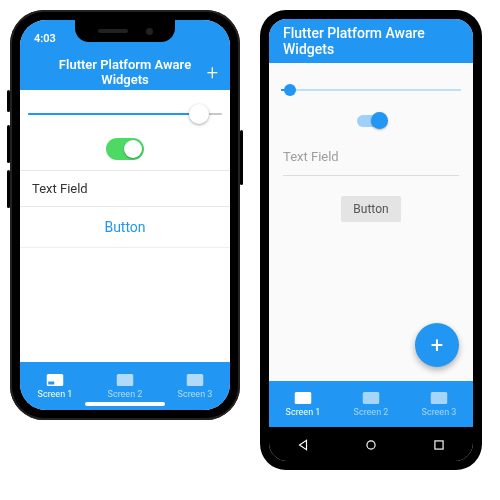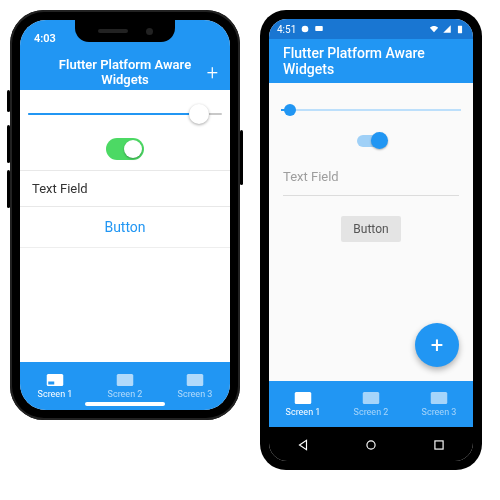--- a/index.html
+++ b/index.html
@@ -168,42 +168,20 @@
           </svg>
         <span class="lbl">Screen 3</span>
       </div>
     </div>
   </div>
 </div>
 
 <div class="android">
   <div class="android-screen">
 
-    <div class="and-status">
-      <div class="left">
-        <span>4:51</span>
-        <svg class="sicon" viewBox="0 0 24 24">
-            <circle cx="12" cy="12" r="8"></circle>
-          </svg>
-        <svg class="sicon" viewBox="0 0 24 24">
-            <rect x="3" y="5" width="18" height="12" rx="2"></rect>
-          </svg>
-      </div>
-      <div class="right">
-        <svg class="sicon" viewBox="0 0 24 24">
-            <path d="M2 9c6-6 14-6 20 0l-10 11z"></path>
-          </svg>
-        <svg class="sicon" viewBox="0 0 24 24">
-            <path d="M3 21h18V3z"></path>
-          </svg>
-        <svg class="sicon" viewBox="0 0 24 24">
-            <rect x="7" y="4" width="10" height="18" rx="1"></rect>
-          </svg>
-      </div>
-    </div>
 
     <div class="and-appbar">
       <span>Flutter Platform Aware Widgets</span>
     </div>
 
     <div class="and-body">
       <div class="and-slider">
         <div class="track"></div>
         <div class="fill" style="width:5%"></div>
         <div class="thumb" style="left:calc(5% - 6px)"></div>

